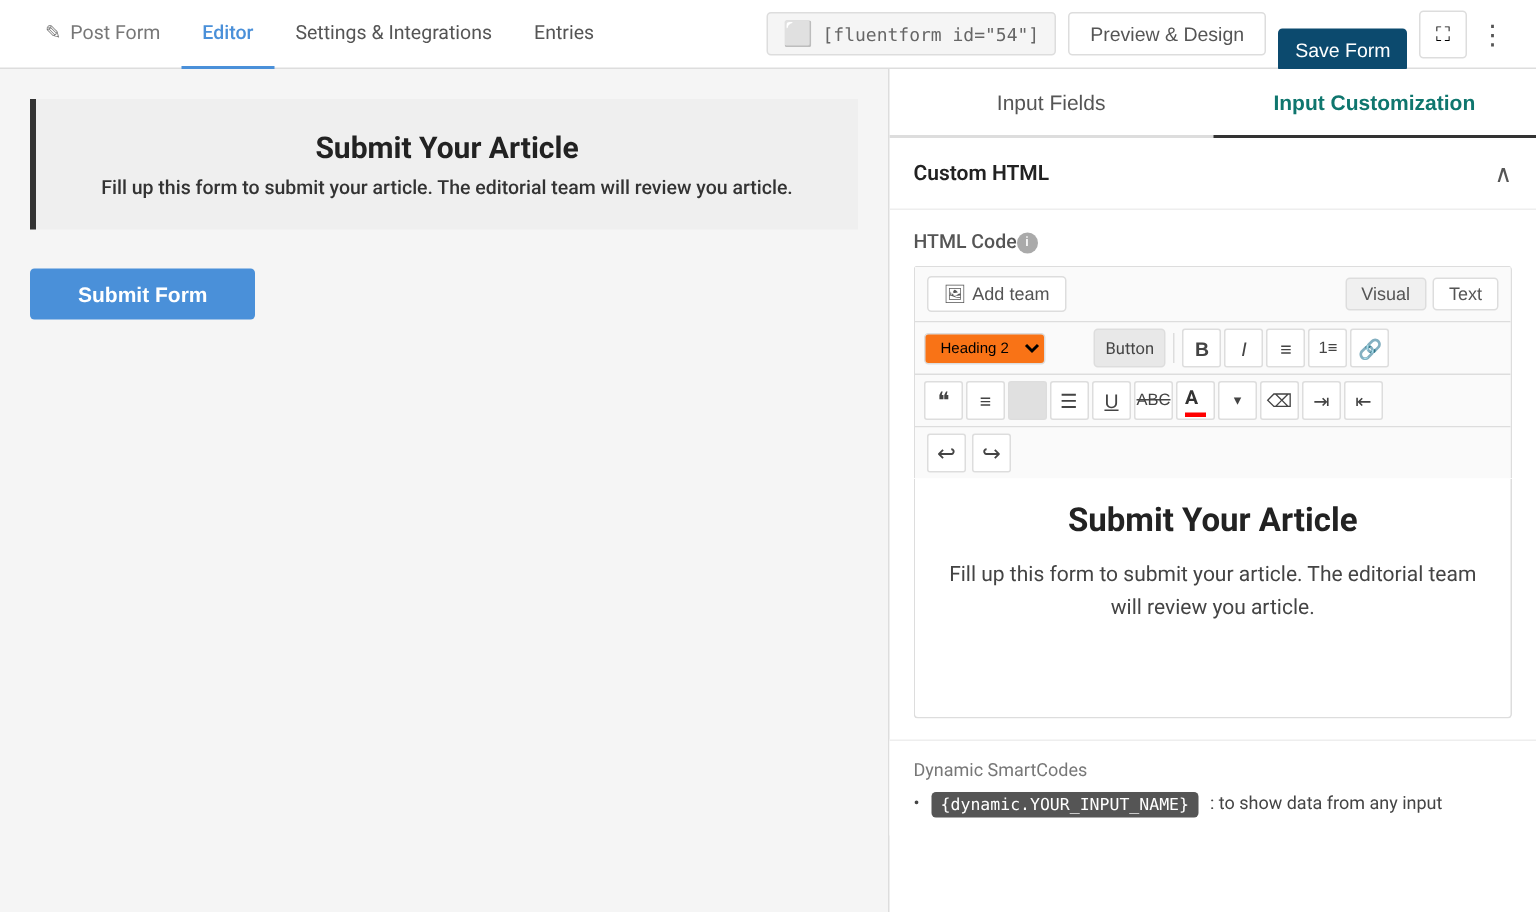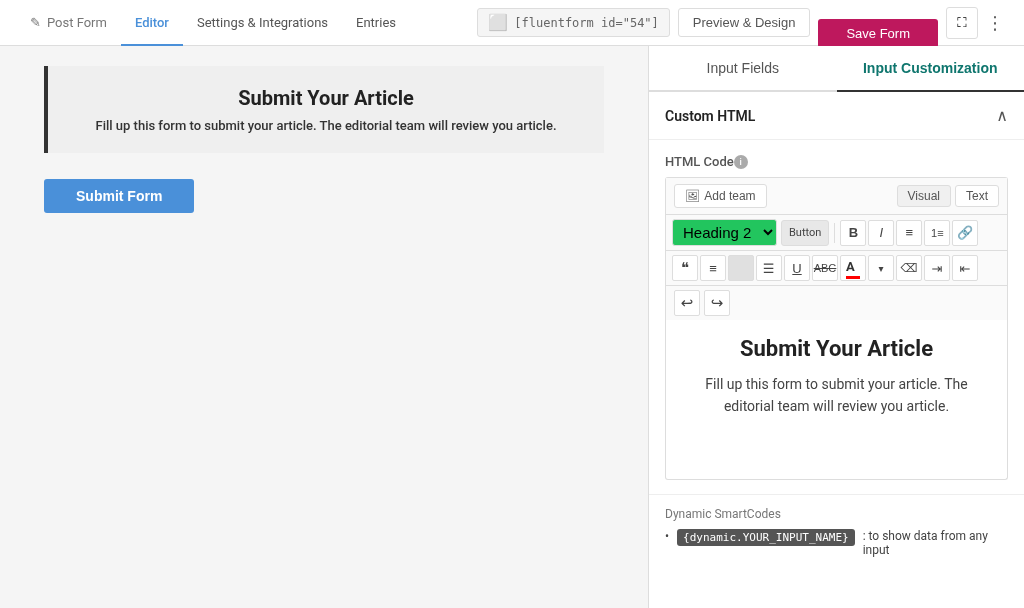--- a/index.html
+++ b/index.html
@@ -24,22 +24,22 @@
       border: 1px solid #ddd; border-radius: 3px; padding: 4px 10px;
       font-size: 12px; color: #666; gap: 6px; margin-right: 8px;
     }
     .shortcode-icon { color: #999; font-size: 16px; }
     .btn-preview {
       background: #fff; border: 1px solid #ddd; border-radius: 3px;
       padding: 6px 14px; font-size: 13px; color: #555; cursor: pointer;
       margin-right: 8px;
     }
     .btn-save {
-      background: #be185d; border: none; border-radius: 3px;
-      padding: 7px 28px; font-size: 13px; color: #fff; cursor: pointer;
+      background: #0c4a6e; border: none; border-radius: 3px;
+      padding: 7px 11px; font-size: 13px; color: #fff; cursor: pointer;
       margin-right: 8px; font-weight: 500; margin-top: 21px;
     }
     .btn-fullscreen {
       background: #fff; border: 1px solid #ddd; border-radius: 3px;
       width: 32px; height: 32px; display: flex; align-items: center;
       justify-content: center; cursor: pointer; margin-right: 4px;
     }
     .btn-more {
       background: none; border: none; cursor: pointer; color: #555;
       font-size: 18px; padding: 4px;
@@ -64,21 +64,21 @@
     .form-title { font-size: 20px; font-weight: 700; color: #222; margin-bottom: 8px; }
     .form-desc { font-size: 13px; color: #333; font-weight: 500; }
     .form-submit-area { padding: 10px 0; }
     .btn-submit-form {
       background: #4a90d9; color: #fff; border: none; border-radius: 3px;
       padding: 9px 32px; font-size: 14px; cursor: pointer; font-weight: bold;
     }
 
     
     .right-panel {
-      width: 376px; background: #fff; border-left: 1px solid #ddd;
+      width: 432px; background: #fff; border-left: 1px solid #ddd;
       display: flex; flex-direction: column;
     }
 
     
     .tab-header {
       display: flex; border-bottom: 2px solid #ddd;
     }
     .tab-btn {
       flex: 1; padding: 14px; text-align: center; font-size: 14px;
       cursor: pointer; color: #555; border-bottom: 2px solid transparent;
@@ -124,32 +124,32 @@
       padding: 3px 10px; font-size: 12px; color: #555; cursor: pointer;
     }
     .toolbar-tab.active { background: #f0f0f0; }
 
     .toolbar-row {
       display: flex; align-items: center; gap: 2px; padding: 4px 6px;
       border-bottom: 1px solid #ddd; background: #fafafa; flex-wrap: wrap;
     }
     .toolbar-select {
       border: 1px solid #ddd; border-radius: 3px; padding: 3px 6px;
-      font-size: 15px; background: #22c55e; cursor: pointer; margin-right: 2px;
+      font-size: 10px; background: #f97316; cursor: pointer; margin-right: 2px;
     }
     .t-btn {
       background: #fff; border: 1px solid #ddd; border-radius: 2px;
       width: 26px; height: 26px; display: flex; align-items: center;
       justify-content: center; cursor: pointer; font-size: 13px; color: #444;
     }
     .t-btn.has-bg { background: #e8e8e8; }
     .t-btn-label {
       background: #e8e8e8; border: 1px solid #ddd; border-radius: 3px;
       padding: 2px 7px; font-size: 11px; color: #444; cursor: pointer;
-      height: 26px; display: flex; align-items: center;
+      height: 26px; display: flex; align-items: center; margin-left: 28px;
     }
     .t-color-btn {
       background: #fff; border: 1px solid #ddd; border-radius: 2px;
       width: 26px; height: 26px; display: flex; align-items: center;
       justify-content: center; cursor: pointer; position: relative;
     }
     .color-swatch { width: 14px; height: 3px; background: #ff0000; margin-top: 2px; }
     .divider-v { width: 1px; height: 20px; background: #ddd; margin: 0 3px; }
 
     .toolbar-row2 {

